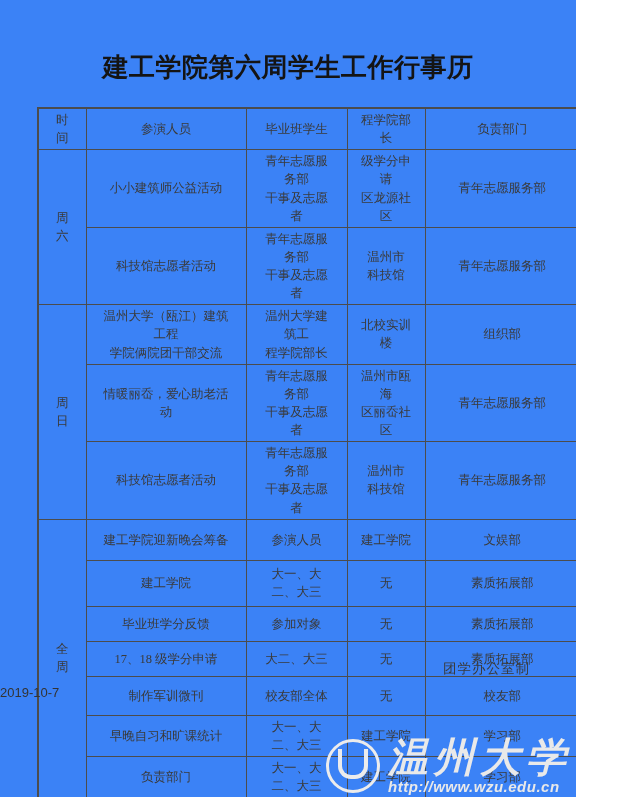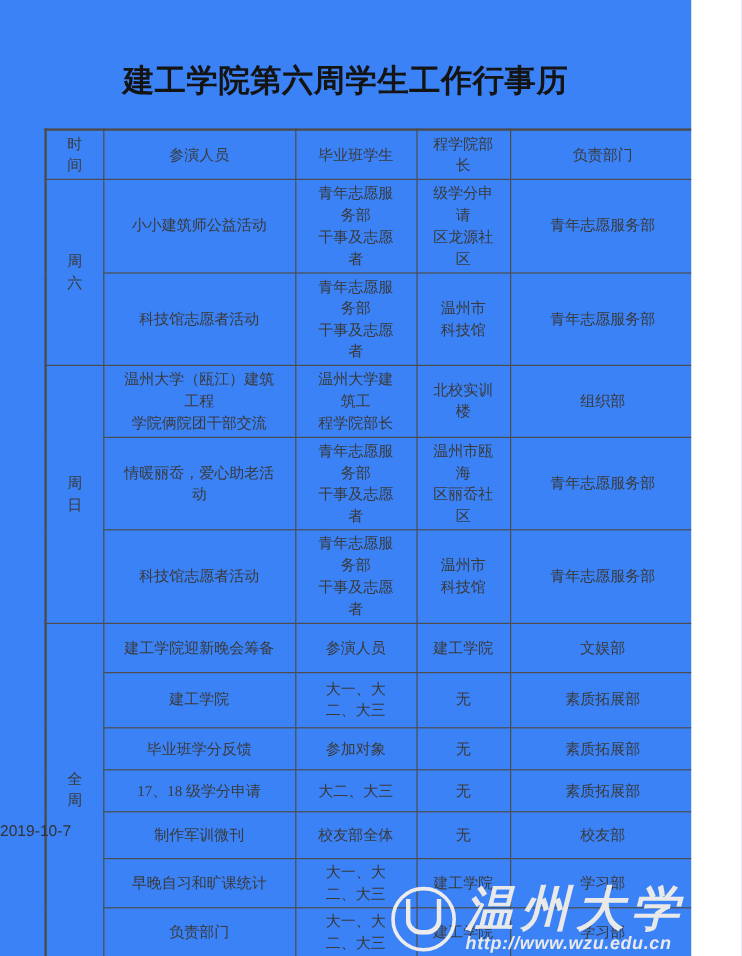--- a/index.html
+++ b/index.html
@@ -204,20 +204,21 @@
       </tr>
       <tr style="height:38px">
         <td>负责部门</td>
         <td>大一、大二、大三</td>
         <td>建工学院</td>
         <td>学习部</td>
       </tr>
     </tbody>
   </table>
 
+  <div class="footer-issuer">团学办公室制</div>
   <div class="footer-date">2019-10-7</div>
 
   <div class="watermark">
     <div class="wm-logo">
       <div class="wm-logo-inner"></div>
     </div>
     <div class="wm-text">
       <div class="wm-name">温州大学</div>
       <div class="wm-url">http://www.wzu.edu.cn</div>
     </div>

